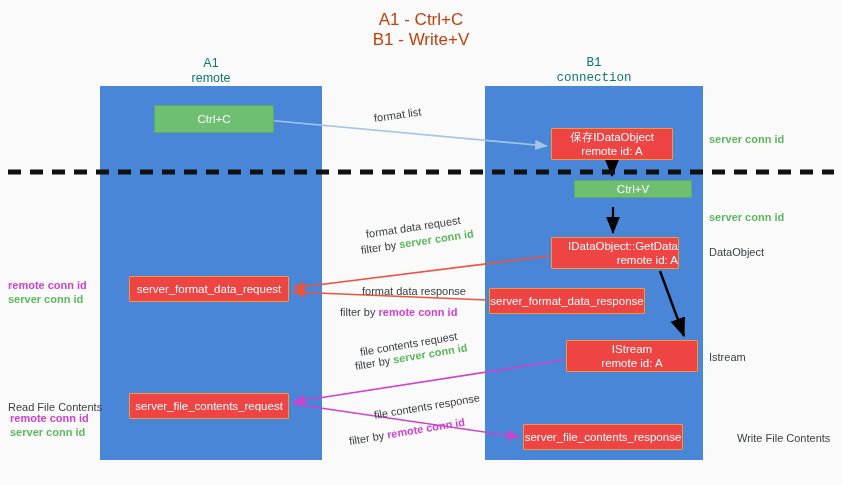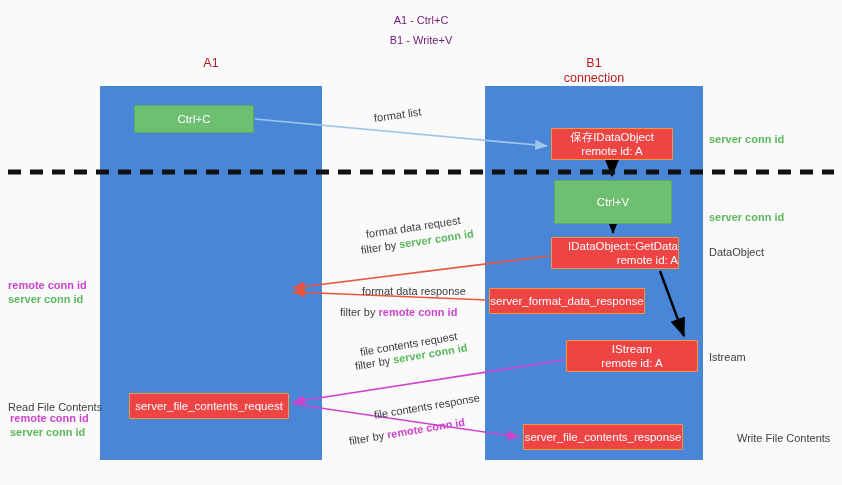--- a/index.html
+++ b/index.html
@@ -27,66 +27,66 @@
     width: 842px;
     height: 485px;
     pointer-events: none;
   }
   
   .title-block {
     position: absolute;
     left: 0; top: 10px;
     width: 842px;
     text-align: center;
-    font-size: 11px;
+    font-size: 17px;
     line-height: 20px;
-    color: #701a75;
+    color: #c2410c;
   }
   
   .column {
     position: absolute;
     background: #4a86d8;
   }
   #col-a1 { left: 100px; top: 86px; width: 222px; height: 374px; }
   #col-b1 { left: 485px; top: 86px; width: 218px; height: 374px; }
 
   .col-head {
     position: absolute;
     text-align: center;
     font-size: 12.5px;
     line-height: 15px;
-    color: #b91c1c;
+    color: #0f766e;
     width: 160px;
   }
   #head-a1 { left: 131px; top: 56px; }
-  #head-b1 { left: 514px; top: 56px; }
+  #head-b1 { left: 514px; top: 56px; font-family: Liberation Mono, monospace; }
   .col-head .cname { display: block; }
   .col-head .csub { display: block; }
 
   
   .node {
     position: absolute;
     box-sizing: border-box;
     display: flex;
     flex-direction: column;
     align-items: center;
     justify-content: center;
     color: #ffffff;
     font-size: 11.5px;
     line-height: 14px;
     text-align: center;
     border-radius: 1px;
   }
-  .node.green  { background: #6fbf73; border: 1px solid #5aad60; }
+  .node.green  { background: #6fbf73; border: 1px solid #5aad60; margin-left: 20px; }
   .node.orange { background: #ef4444; border: 1px solid #f09a3c; }
   .node .l2 { display: block; }
 
   #n-ctrlc   { left: 134px; top: 105px; width: 120px; height: 28px; }
   #n-save    { left: 551px; top: 128px; width: 122px; height: 32px; }
-  #n-ctrlv   { left: 554px; top: 180px; width: 118px; height: 44px; }
+  #n-ctrlv   { left: 554px; top: 180px; width: 118px; height: 18px; }
   #n-getdata { left: 551px; top: 237px; width: 128px; height: 32px; align-items: flex-end; }
   #n-sfdreq  { left: 129px; top: 276px; width: 160px; height: 26px; }
   #n-sfdresp { left: 489px; top: 288px; width: 156px; height: 26px; }
   #n-istream { left: 566px; top: 340px; width: 132px; height: 32px; }
   #n-sfcreq  { left: 129px; top: 393px; width: 160px; height: 26px; }
   #n-sfcresp { left: 523px; top: 424px; width: 160px; height: 26px; }
 
   
   .lab {
     position: absolute;
@@ -128,20 +128,21 @@
 
 <div id="canvas">
 
   <div class="title-block">
     <div>A1 - Ctrl+C</div>
     <div>B1 - Write+V</div>
   </div>
 
   <div class="col-head" id="head-a1">
     <span class="cname">A1</span>
+    <span class="csub">remote</span>
   </div>
   <div class="col-head" id="head-b1">
     <span class="cname">B1</span>
     <span class="csub">connection</span>
   </div>
 
   <div class="column" id="col-a1"></div>
   <div class="column" id="col-b1"></div>
 
   <svg class="svg-layer" viewBox="0 0 842 485">
@@ -190,20 +191,23 @@
 
   <div class="node green" id="n-ctrlv">
     <span>Ctrl+V</span>
   </div>
 
   <div class="node orange" id="n-getdata">
     <span>IDataObject::GetData</span>
     <span class="l2">remote id: A</span>
   </div>
 
+  <div class="node orange" id="n-sfdreq">
+    <span>server_format_data_request</span>
+  </div>
 
   <div class="node orange" id="n-sfdresp">
     <span>server_format_data_response</span>
   </div>
 
   <div class="node orange" id="n-istream">
     <span>IStream</span>
     <span class="l2">remote id: A</span>
   </div>
 

